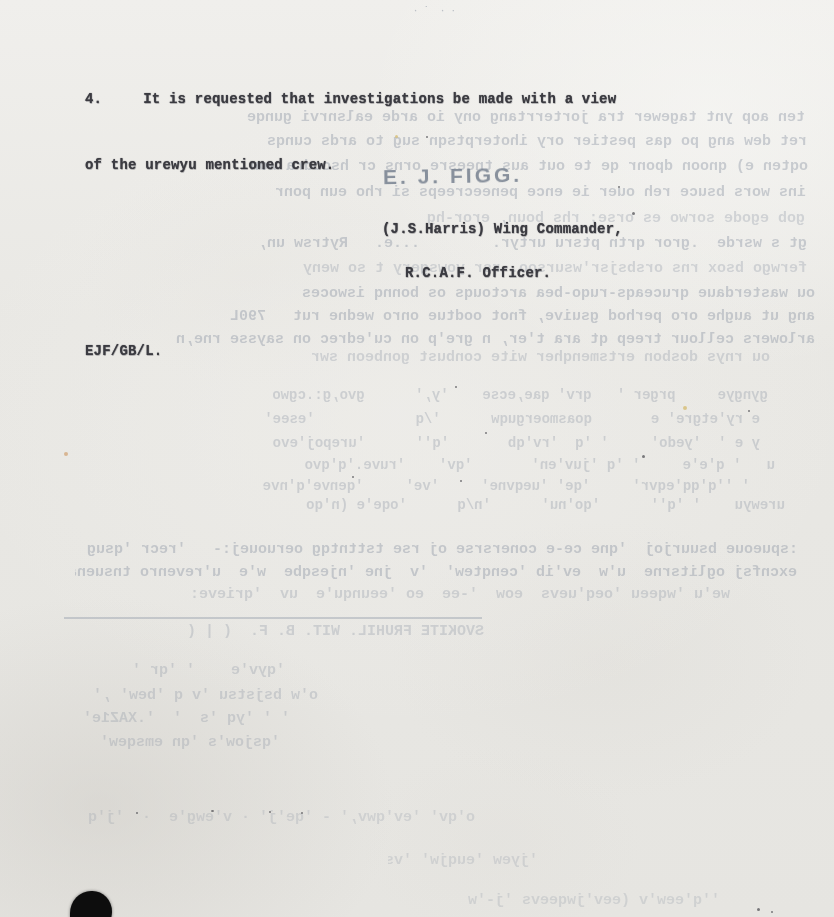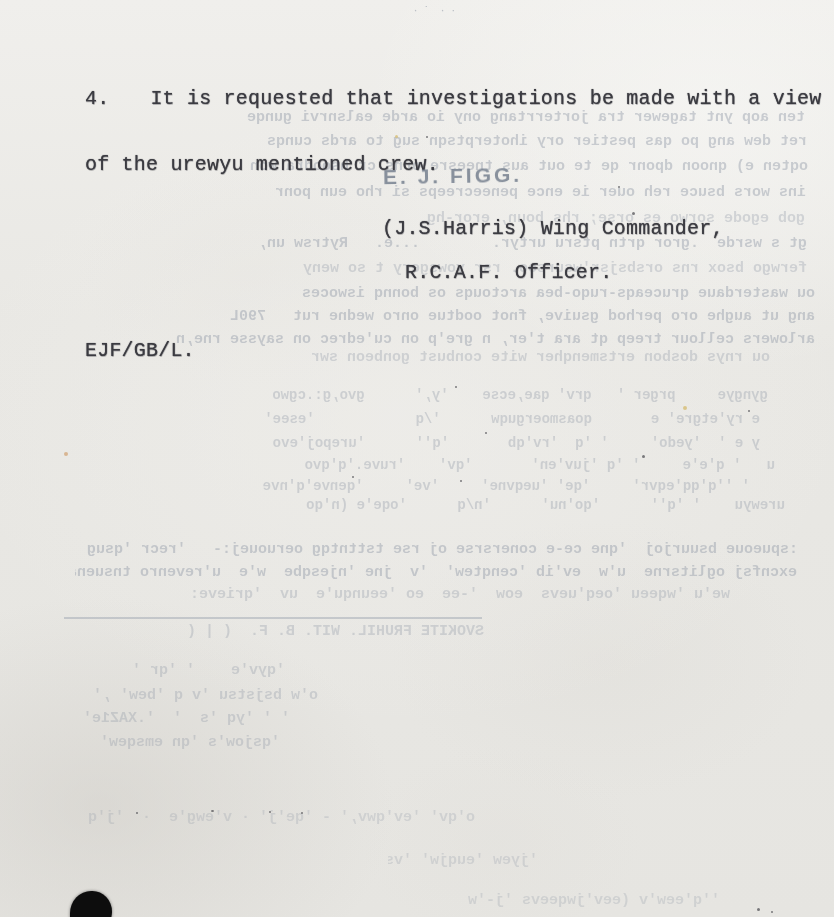--- a/index.html
+++ b/index.html
@@ -12,22 +12,22 @@
       radial-gradient(ellipse 500px 380px at 85% 12%, rgba(249,249,247,.55), transparent 70%),
       radial-gradient(ellipse 600px 420px at 48% 45%, rgba(241,240,237,.5), transparent 75%),
       radial-gradient(ellipse 300px 200px at 72% 72%, rgba(221,219,214,.35), transparent 70%),
       radial-gradient(ellipse 250px 160px at 30% 30%, rgba(226,224,219,.30), transparent 70%),
       radial-gradient(ellipse 200px 140px at 60% 92%, rgba(224,222,217,.30), transparent 70%),
       linear-gradient(180deg,#f0efec 0%,#e9e8e4 35%,#e6e5e1 100%);
   }
   
   .ink{
     position:absolute;white-space:pre;
-    font-family:"Liberation Mono",monospace;font-weight:400;
-    font-size:20px;line-height:22px;color:#3b3b41;
+    font-family:"Liberation Mono",monospace;font-weight:700;
+    font-size:14px;line-height:22px;color:#3b3b41;
     text-shadow:0 0 1px rgba(55,55,62,.85), .5px .5px 0 rgba(55,55,62,.25);
     letter-spacing:.2px;
   }
   .p4line{position:relative;white-space:pre;}
   .num-gap{display:inline-block;width:41px;}
   
   .stamp{
     position:absolute;left:383px;top:164px;
     font-family:"Liberation Sans",sans-serif;font-weight:700;
     font-size:21px;letter-spacing:3px;color:#76808f;opacity:.85;

